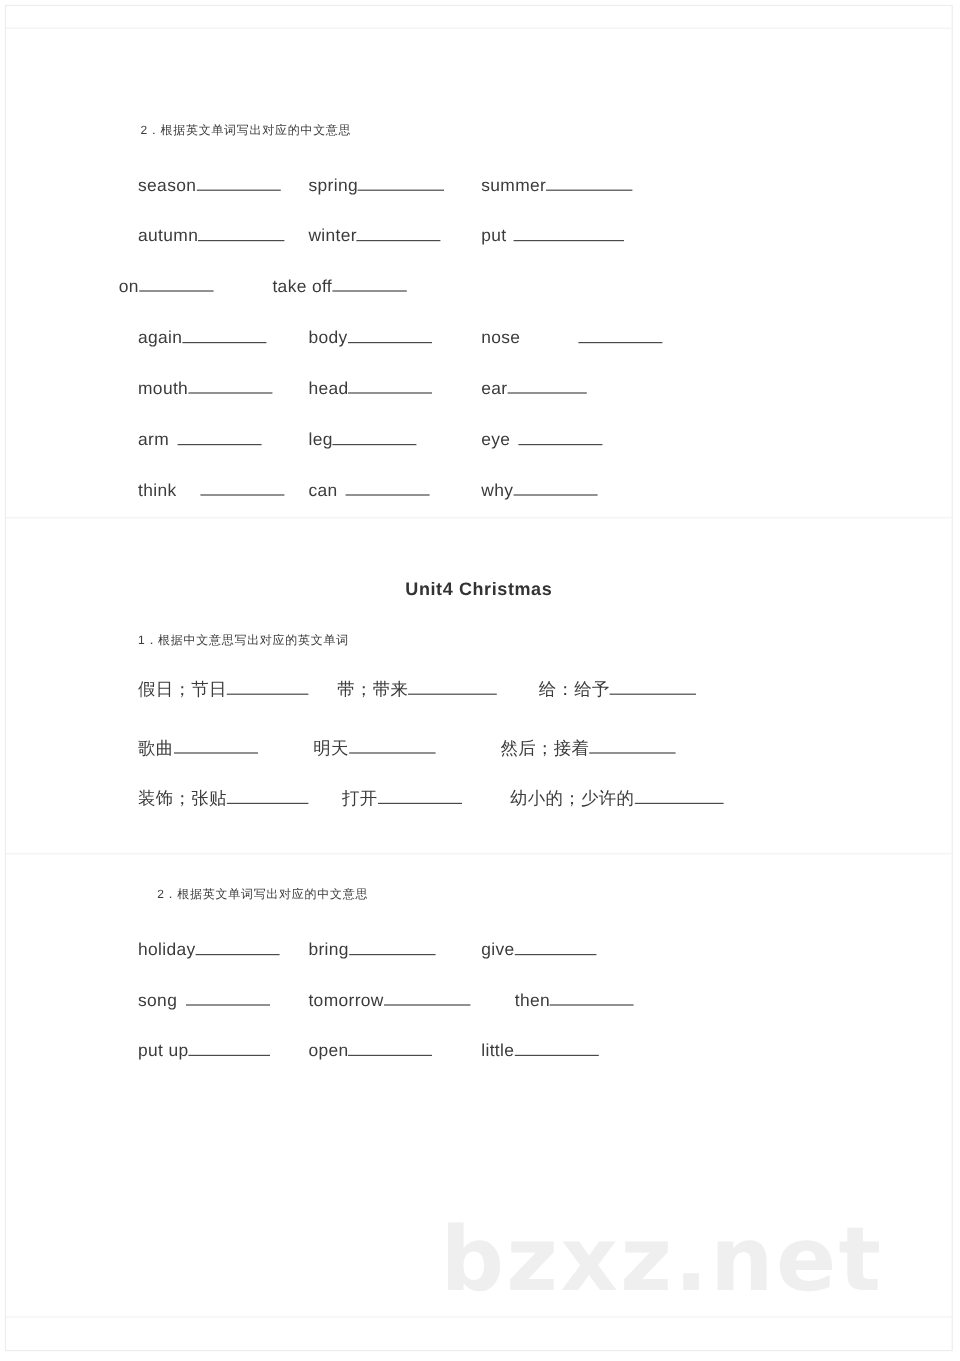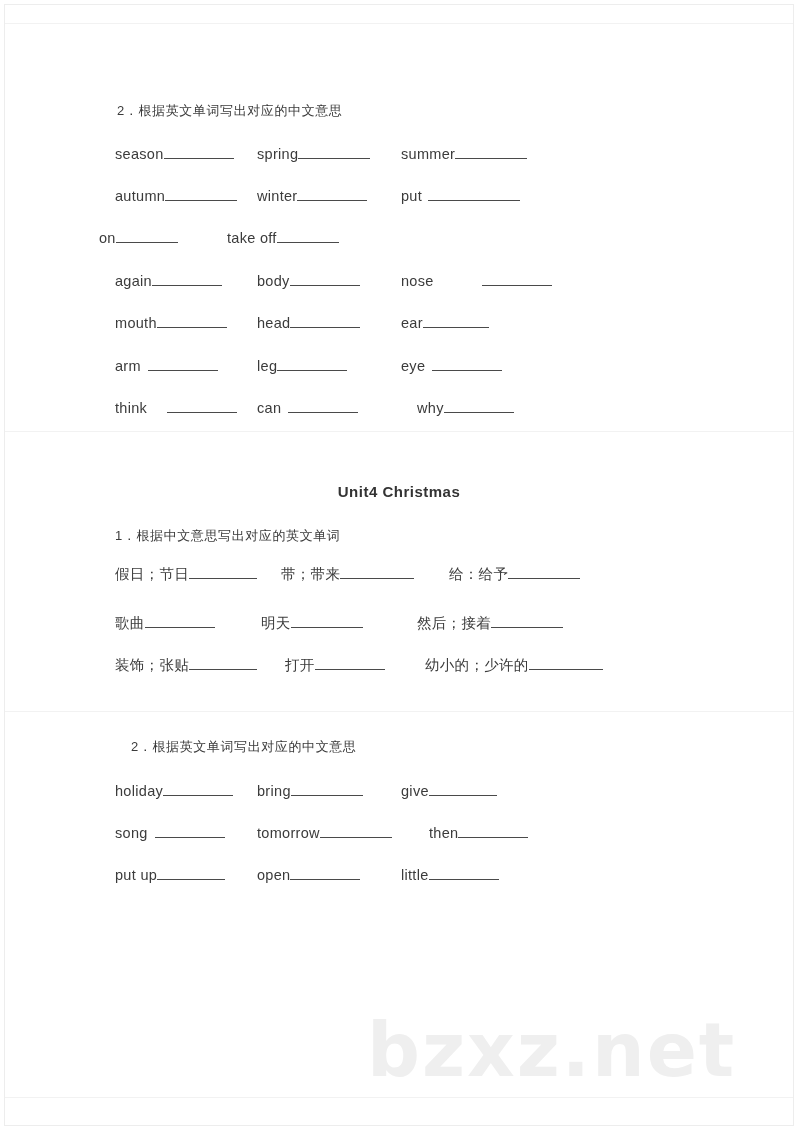--- a/index.html
+++ b/index.html
@@ -41,21 +41,21 @@
   .content {
     position: absolute;
     left: 0;
     top: 0;
     width: 100%;
     height: 100%;
   }
 
   .heading {
     position: absolute;
-    font-size: 13px;
+    font-size: 10px;
     letter-spacing: 0.6px;
     color: #3b3b3b;
     white-space: nowrap;
   }
   .title {
     position: absolute;
     width: 100%;
     text-align: center;
     font-size: 15px;
     font-weight: bold;
@@ -176,21 +176,21 @@
       </div>
       <div class="cell" style="left: 110px; top: 394px; gap: 20px;">
         <span class="word">think</span>
         <span class="blank" style="width: 70px;"></span>
       </div>
       <div class="cell" style="left: 252px; top: 394px;">
         <span class="word">can</span>
         <span class="gap" style="width: 7px;"></span>
         <span class="blank" style="width: 70px;"></span>
       </div>
-      <div class="cell" style="left: 412px; top: 394px; justify-content: flex-end;">
+      <div class="cell" style="left: 396px; top: 394px; justify-content: flex-end;">
         <span class="word">why</span>
         <span class="blank" style="width: 70px;"></span>
       </div>
       <div class="title" style="top: 478px;">Unit4 Christmas</div>
       <div class="heading" style="left: 110px; top: 522px;">1．根据中文意思写出对应的英文单词</div>
       <div class="cell" style="left: 110px; top: 560px;">
         <span class="word">假日；节日</span>
         <span class="blank" style="width: 68px;"></span>
       </div>
       <div class="cell" style="left: 276px; top: 560px;">

